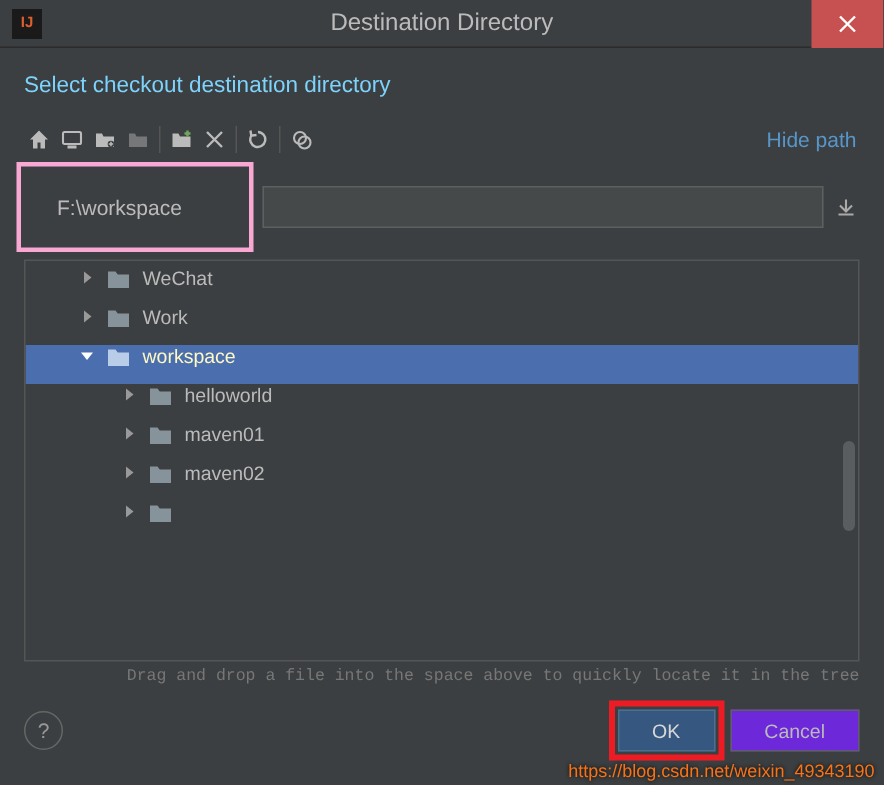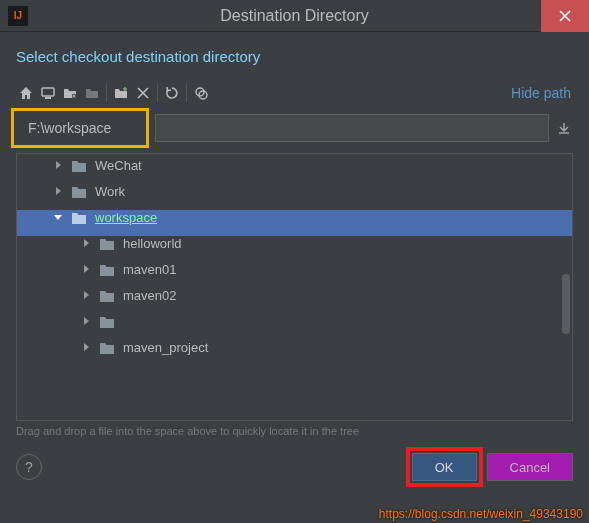--- a/index.html
+++ b/index.html
@@ -92,22 +92,22 @@
     flex: 1;
     height: 28px;
     background: #45494a;
     border: 1px solid #5e6060;
     color: #bbbbbb;
     padding: 0 8px;
     font-size: 14px;
     outline: none;
   }
   .red-box-input {
-    border: 3px solid #eab308;
-    padding: 6px;
+    border: 3px solid #f9a8d4;
+    padding: 16px;
     margin: -5px;
     margin-right: 1px;
   }
   .download-icon {
     width: 18px; height: 18px;
     color: #aaa;
     display: flex;
     align-items: center;
     justify-content: center;
   }
@@ -124,22 +124,21 @@
   .tree-row {
     display: flex;
     align-items: flex-start;
     height: 26px;
     padding-left: 8px;
     color: #bbbbbb;
     font-size: 13px;
   }
   .tree-row.selected {
     background: #4b6eaf;
-    color: #86efac;
-    text-decoration: underline;
+    color: #fef9c3;
   }
   .tree-row.selected .folder-icon svg path { fill: #b9cce8; }
   .indent1 { padding-left: 34px; }
   .indent2 { padding-left: 62px; }
   .arrow {
     width: 14px; height: 14px;
     margin-right: 6px;
     display: flex;
     align-items: center;
     justify-content: center;
@@ -153,24 +152,25 @@
   .scrollbar-v {
     position: absolute;
     right: 2px;
     top: 120px;
     width: 8px;
     height: 60px;
     background: #5a5d5f;
     border-radius: 4px;
   }
   .hint {
-    text-align: left;
+    text-align: right;
     color: #777;
     font-size: 11px;
     padding: 4px 0 10px 0;
+    font-family: Liberation Mono, monospace;
   }
   .footer {
     display: flex;
     align-items: center;
     padding: 6px 16px 12px 16px;
     gap: 10px;
   }
   .help-btn {
     width: 26px; height: 26px;
     border-radius: 50%;
@@ -181,21 +181,21 @@
     align-items: center;
     justify-content: center;
     font-size: 14px;
   }
   .footer-spacer { flex: 1; }
   .btn {
     height: 28px;
     padding: 0 22px;
     font-size: 13px;
     border: 1px solid #5e6060;
-    background: #a21caf;
+    background: #6d28d9;
     color: #bbbbbb;
     display: flex;
     align-items: center;
     justify-content: center;
   }
   .btn.primary {
     background: #365880;
     border-color: #4a708b;
     color: #d8d8d8;
   }
@@ -379,33 +379,20 @@
             <svg width="10" height="10" viewBox="0 0 10 10">
               <path d="M3 1 L8 5 L3 9 Z" fill="#999"></path>
             </svg>
           </span>
           <span class="folder-icon">
             <svg width="16" height="14" viewBox="0 0 16 14">
               <path d="M1 2 L6 2 L7.5 4 L15 4 L15 13 L1 13 Z" fill="#87939a"></path>
             </svg>
           </span>
         </div>
-        <div class="tree-row indent2">
-          <span class="arrow">
-            <svg width="10" height="10" viewBox="0 0 10 10">
-              <path d="M3 1 L8 5 L3 9 Z" fill="#999"></path>
-            </svg>
-          </span>
-          <span class="folder-icon">
-            <svg width="16" height="14" viewBox="0 0 16 14">
-              <path d="M1 2 L6 2 L7.5 4 L15 4 L15 13 L1 13 Z" fill="#87939a"></path>
-            </svg>
-          </span>
-          <span>maven_project</span>
-        </div>
       </div>
     <div class="scrollbar-v"></div>
   </div>
 
   <div class="hint">Drag and drop a file into the space above to quickly locate it in the tree</div>
 </div>
 
 <div class="footer">
   <div class="help-btn">?</div>
   <div class="footer-spacer"></div>

